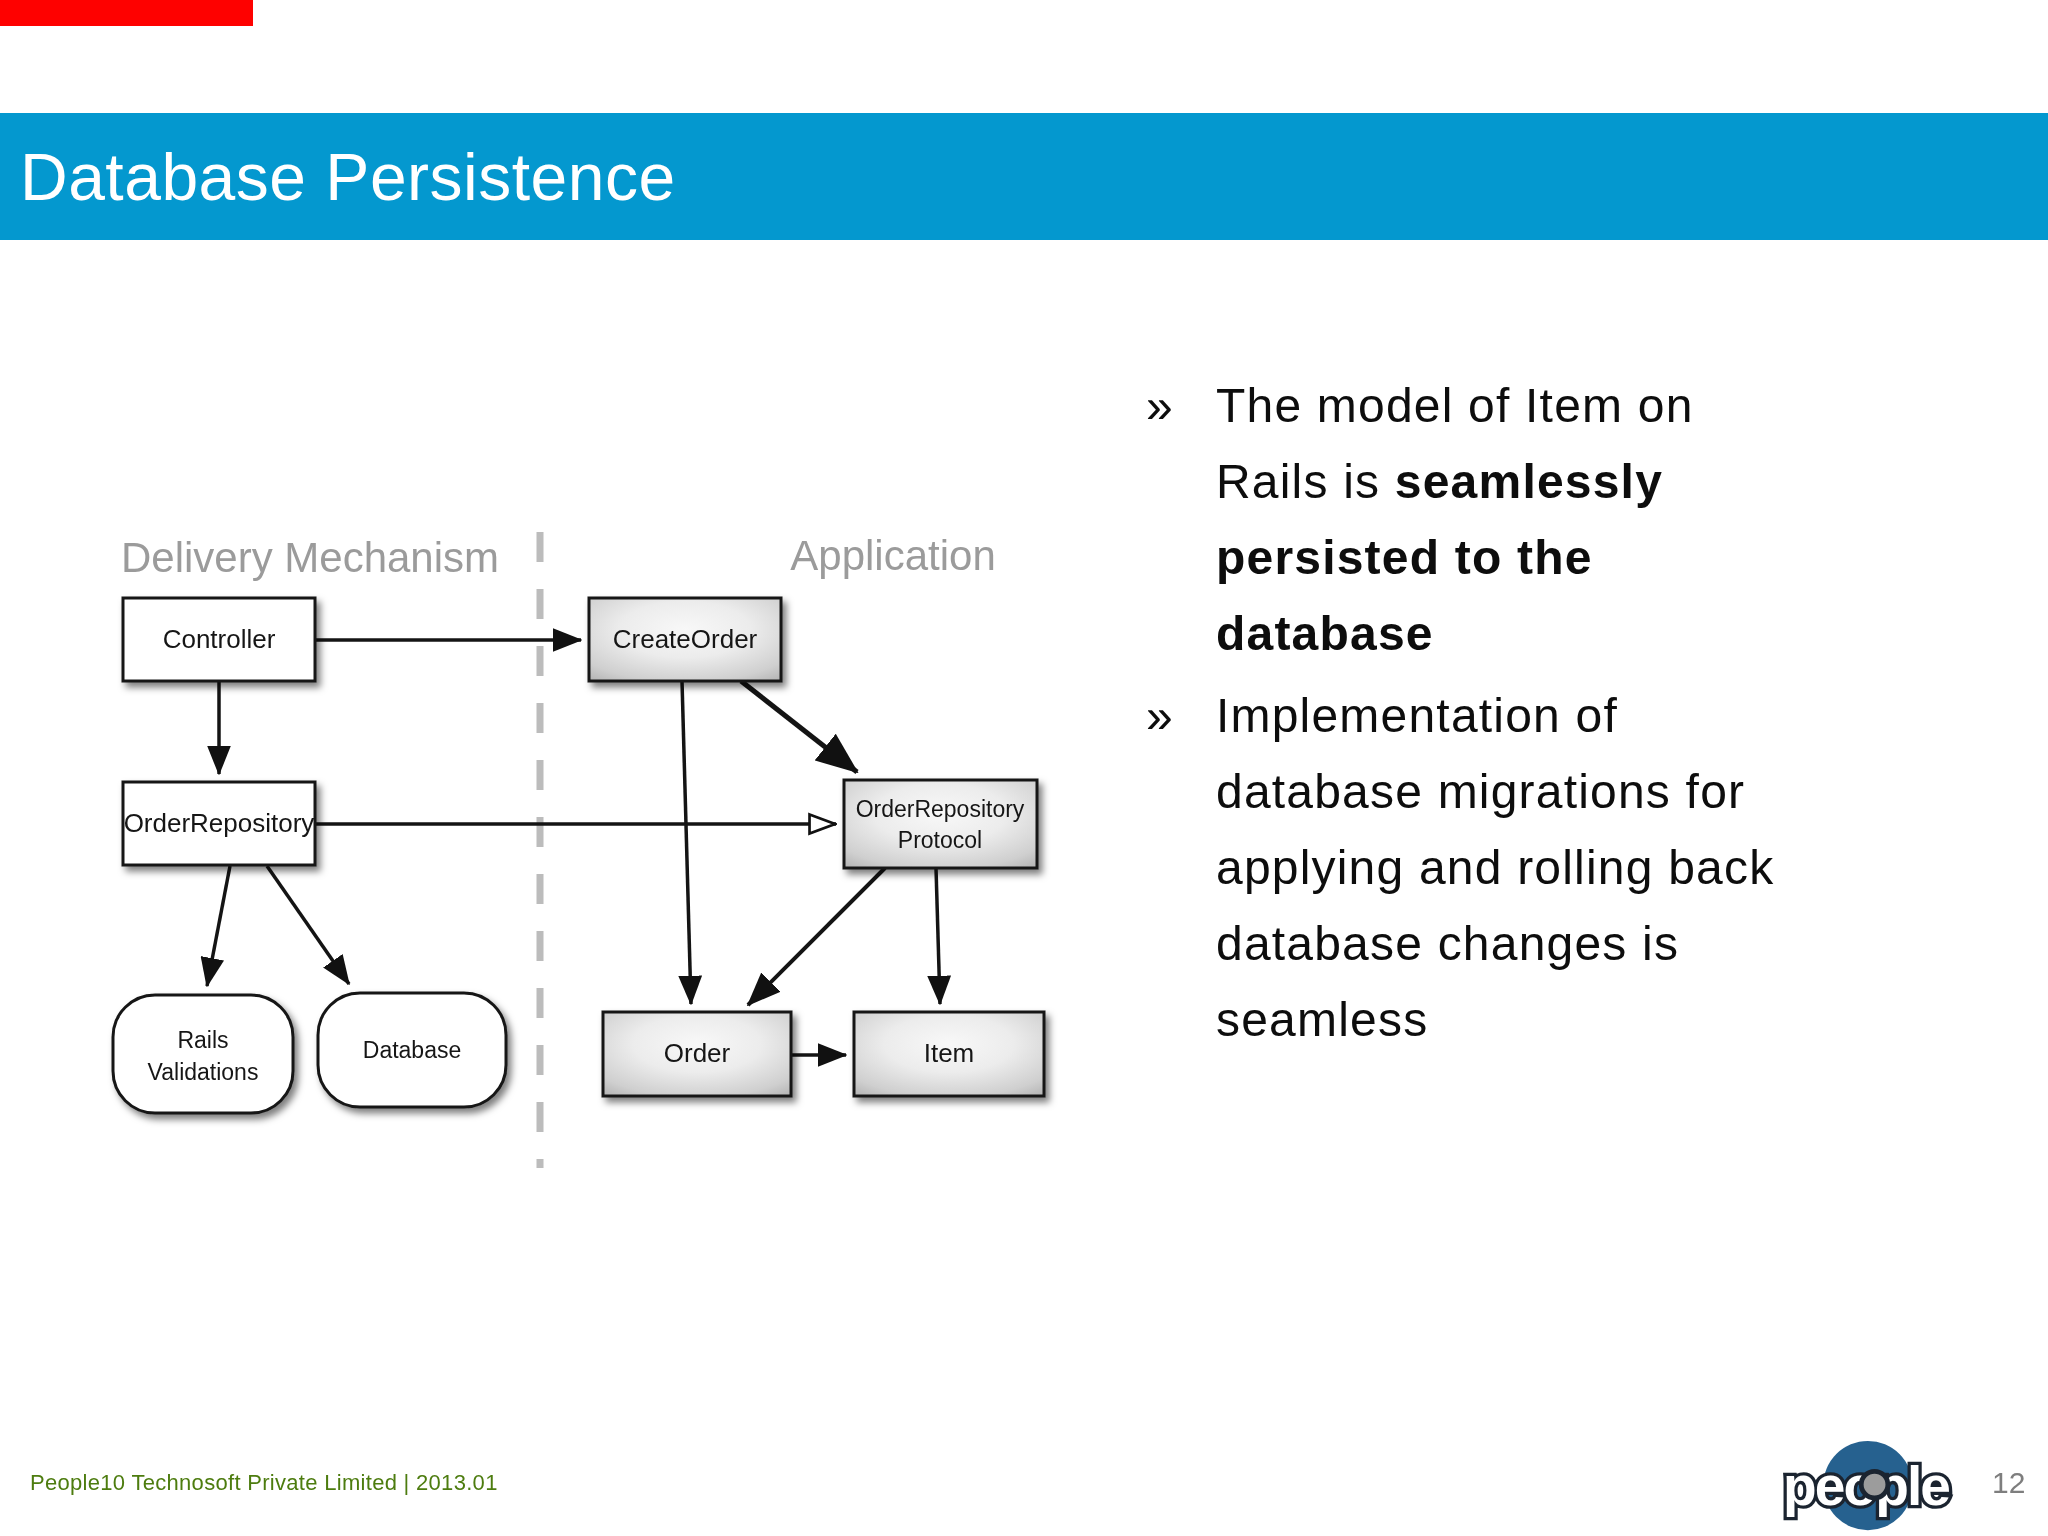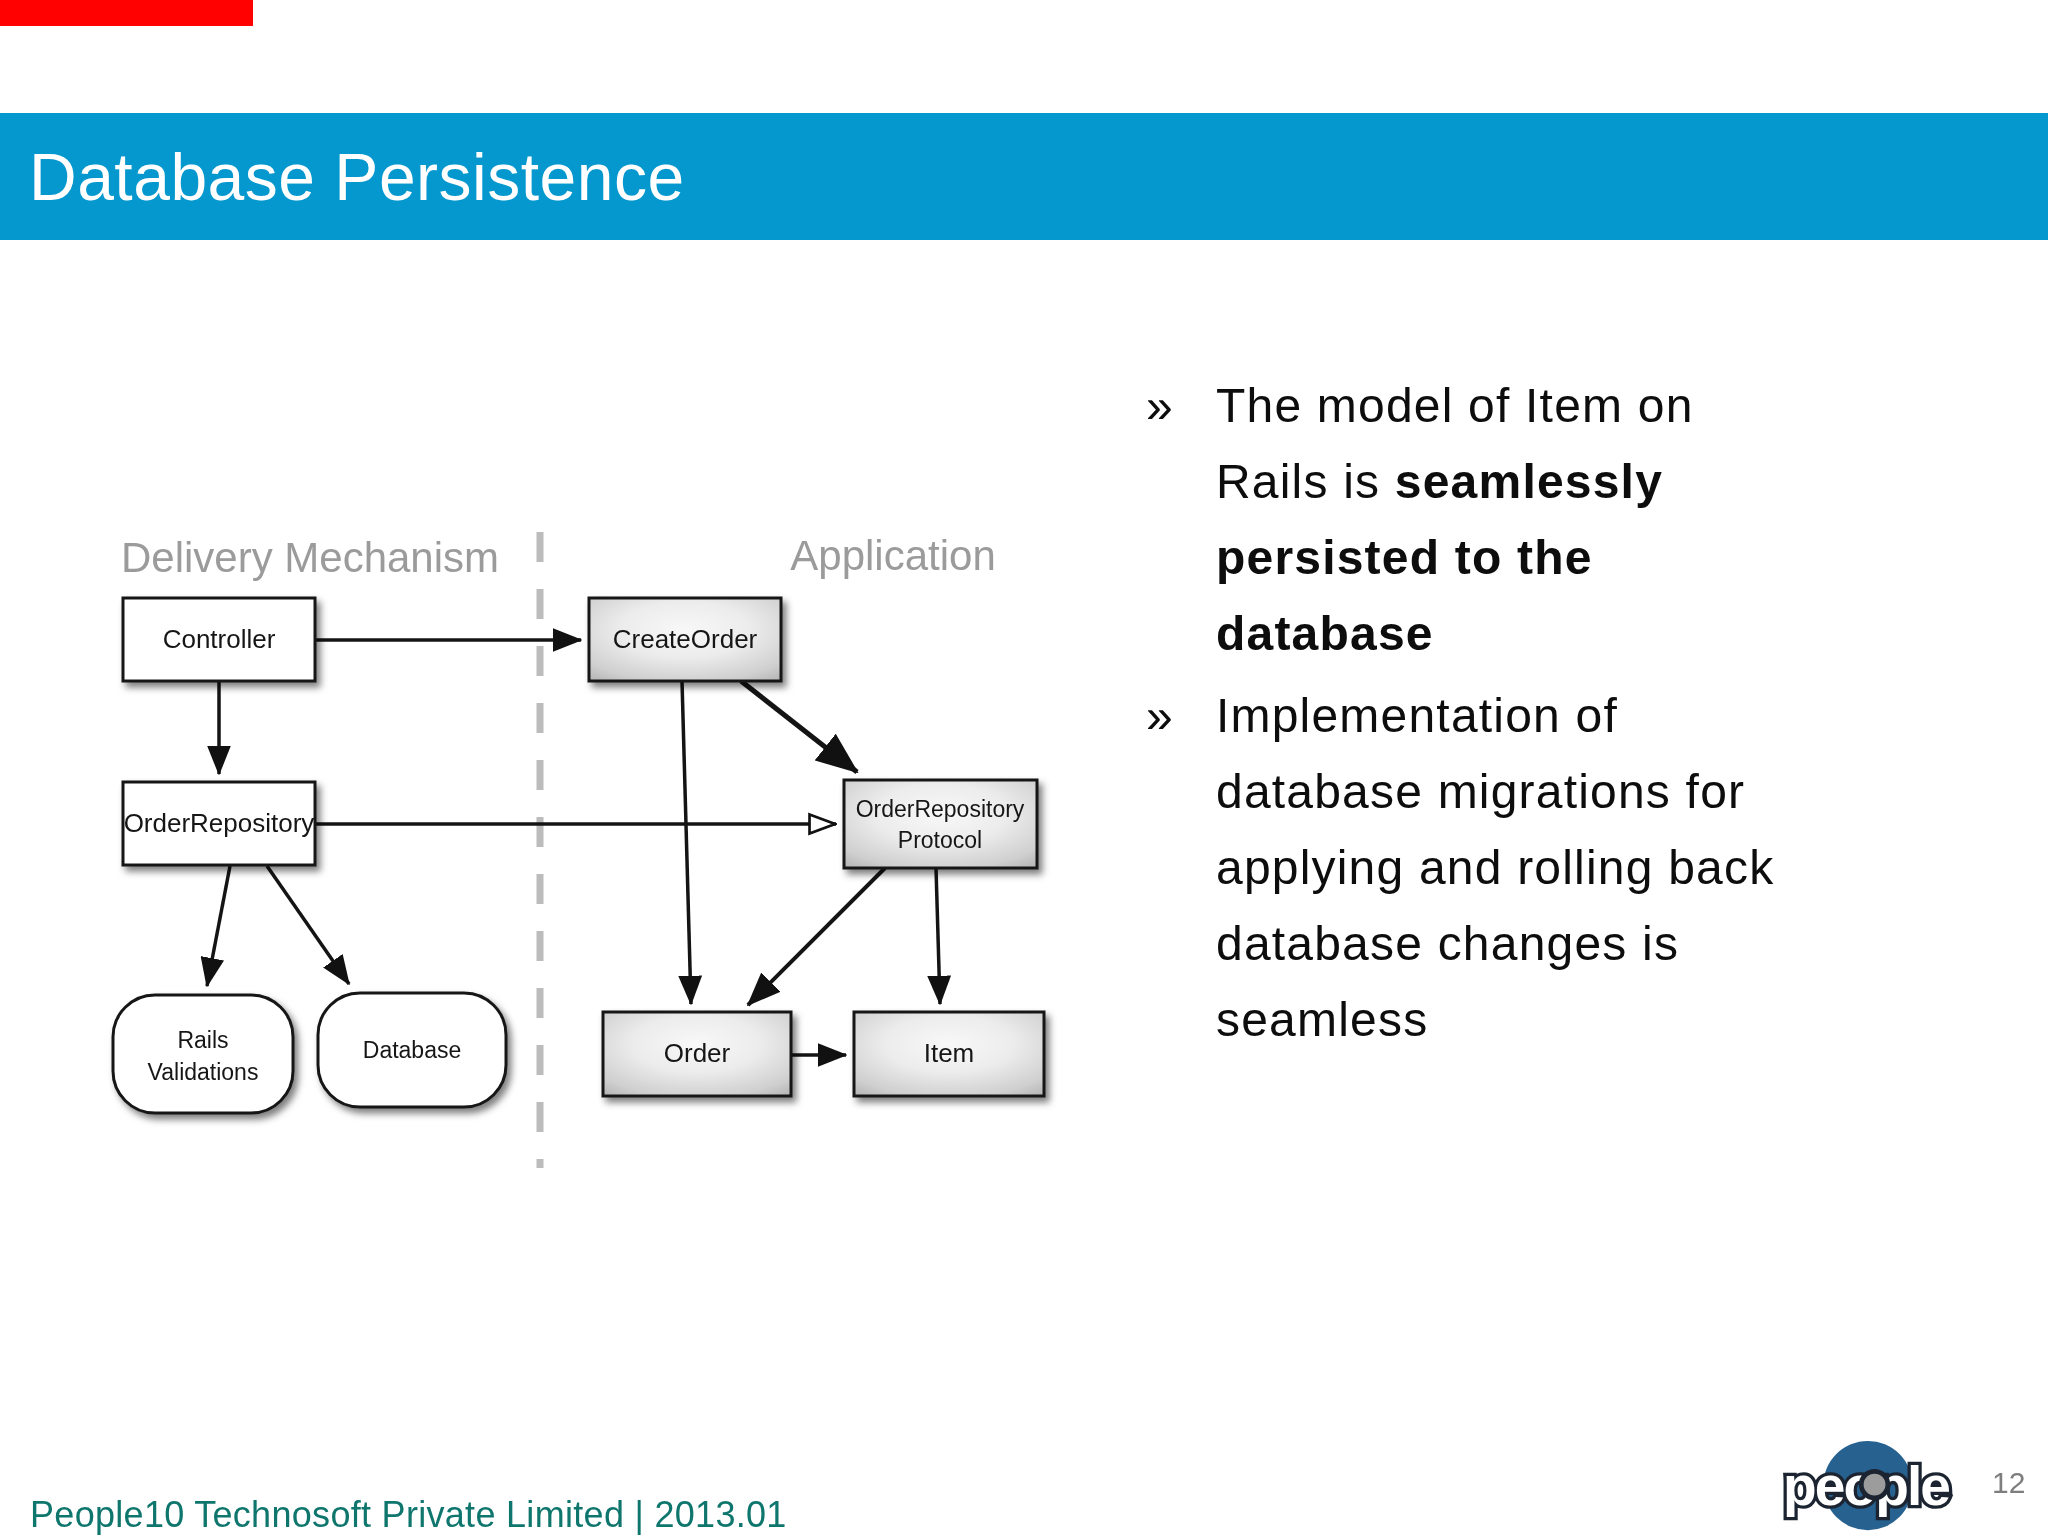--- a/index.html
+++ b/index.html
@@ -5,35 +5,35 @@
   html,body{margin:0;padding:0;}
   body{
     width:2048px;height:1536px;position:relative;overflow:hidden;
     background:#ffffff;font-family:"Liberation Sans", sans-serif;
   }
   
   .redstrip{position:absolute;left:0;top:0;width:253px;height:26px;background:#fe0100;}
   
   .titlebar{position:absolute;left:0;top:113px;width:2048px;height:127px;background:#0498cf;
     display:flex;align-items:center;}
-  .titlebar h1{margin:0;padding-left:29px;font-size:66px;font-weight:400;color:#ffffff;letter-spacing:0.5px;}
+  .titlebar h1{margin:0;padding-left:20px;font-size:66px;font-weight:400;color:#ffffff;letter-spacing:0.5px;}
   
   .diagram{position:absolute;left:80px;top:510px;width:990px;height:680px;}
   .diagram text{font-family:"Liberation Sans", sans-serif;fill:#161616;}
   .regionlabel{fill:#9b9b9b !important;font-size:42px;}
   .nodelabel{font-size:26px;}
   .nodelabel-sm{font-size:23px;}
   
   .bullets{position:absolute;left:1146px;top:368px;width:800px;color:#0d0d0d;}
   .bullet{display:flex;margin-bottom:6px;}
   .bullet .marker{width:70px;font-size:48px;line-height:76px;flex:0 0 70px;}
   .bullet .btext{width:595px;font-size:48px;line-height:76px;letter-spacing:1.2px;}
   .bold{font-weight:700;}
   
-  .footer-text{position:absolute;left:30px;top:1470px;font-size:36px;color:#0f766e;letter-spacing:0.3px;margin-top:24px;}
+  .footer-text{position:absolute;left:30px;top:1470px;font-size:22px;color:#4d7c0f;letter-spacing:0.3px;}
   .pagenum{position:absolute;left:1992px;top:1466px;font-size:30px;color:#7e7e7e;}
   .logo{position:absolute;left:1752px;top:1438px;width:228px;height:96px;}
 </style>
 </head>
 <body>
 
 <div class="redstrip"></div>
 
 <div class="titlebar">
   <h1>Database Persistence</h1>

